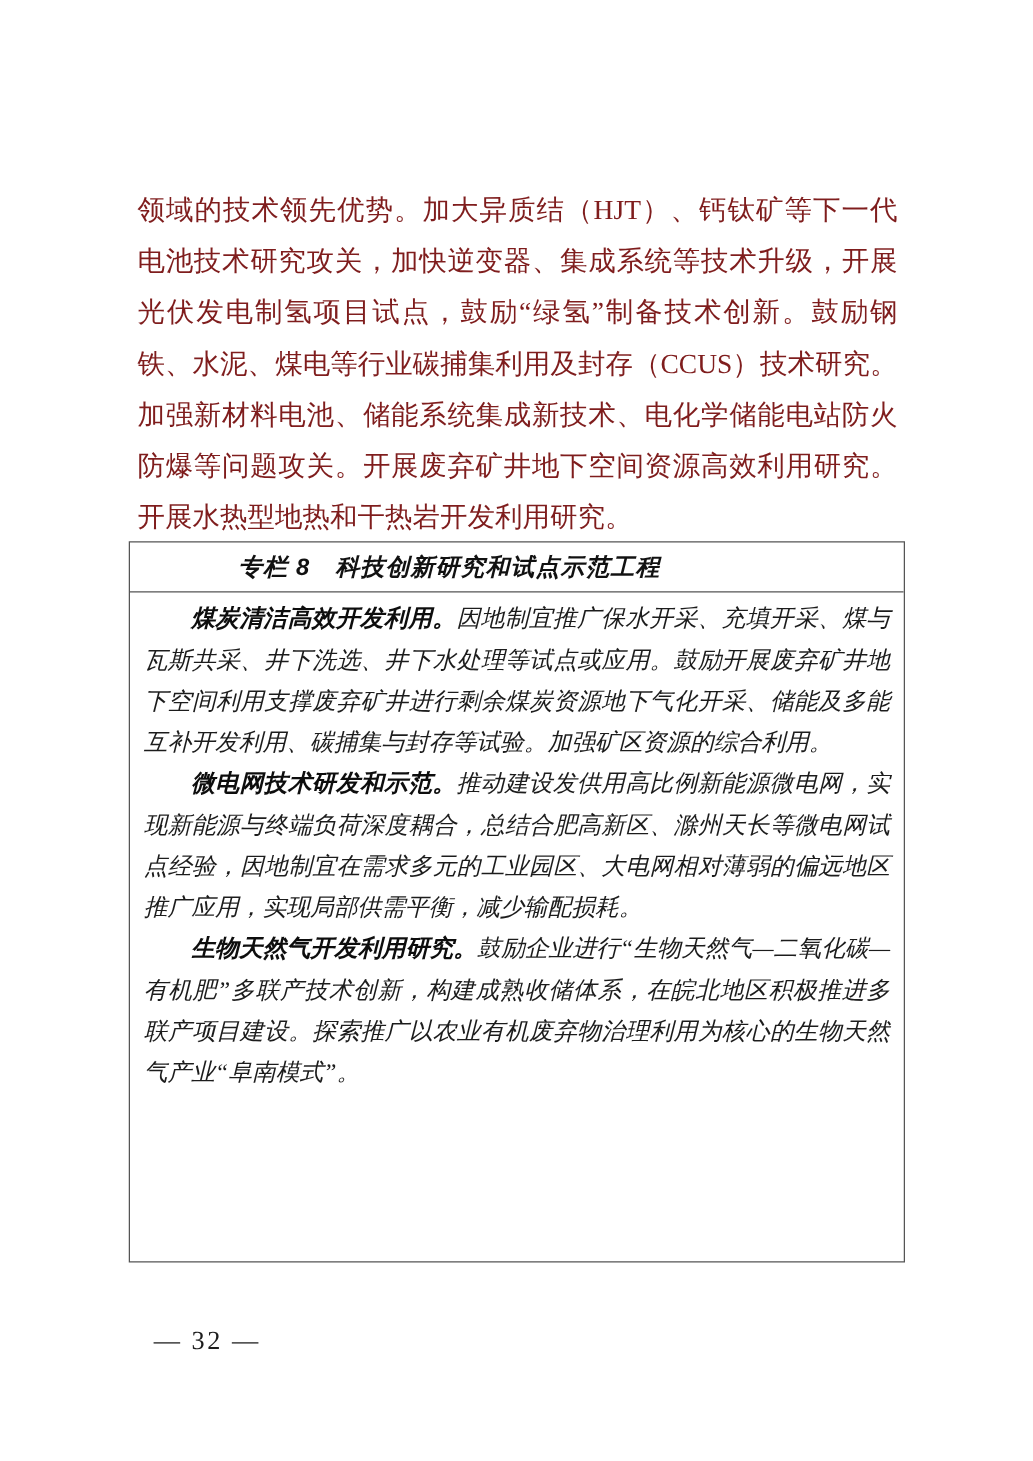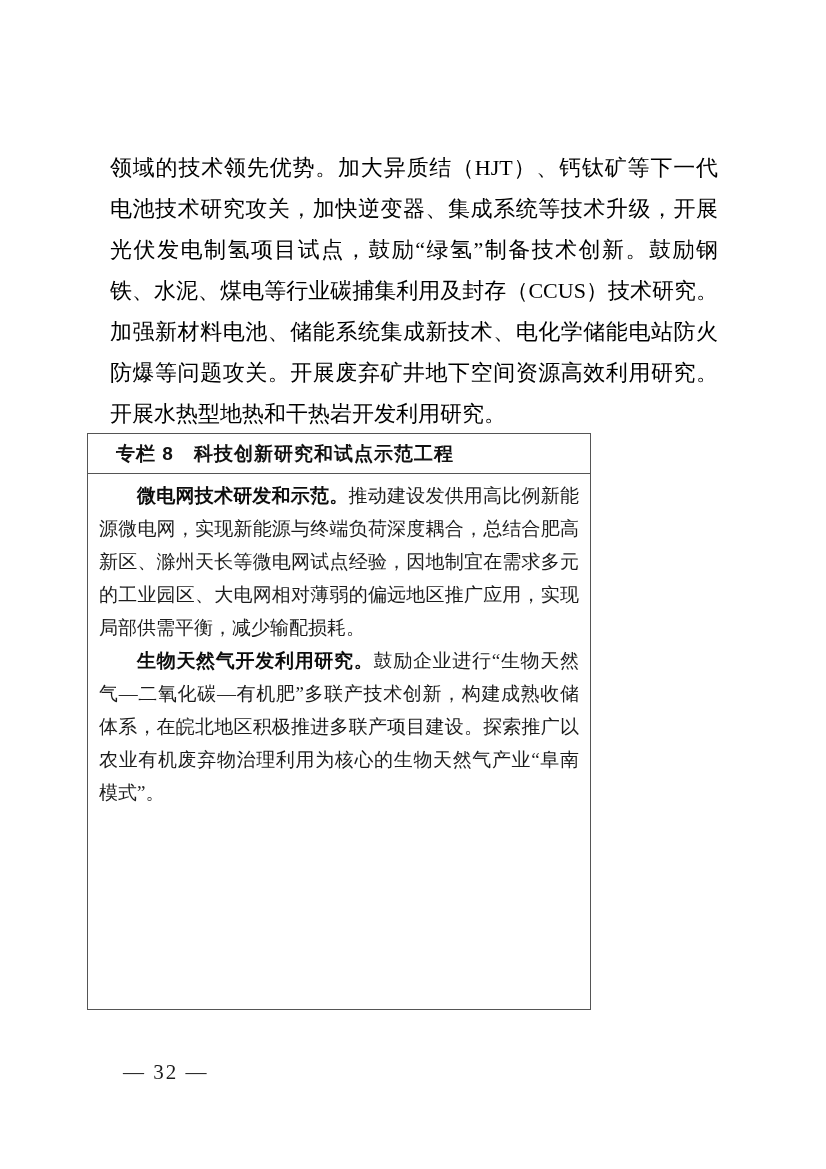--- a/index.html
+++ b/index.html
@@ -15,31 +15,32 @@
   }
   .main-paragraph {
     position: absolute;
     left: 110px;
     top: 147px;
     width: 608px;
     font-size: 22px;
     line-height: 41px;
     text-align: justify;
     text-justify: inter-ideograph;
-    color: #000000;
+    color: #7f1d1d;
   }
   .callout-box {
     position: absolute;
-    left: 87px;
+    left: 103px;
     top: 433px;
-    width: 504px;
+    width: 621px;
     height: 577px;
     border: 1px solid #555555;
     background: #ffffff;
     overflow: hidden;
+    font-style: italic;
   }
   .callout-title-row {
     height: 40px;
     border-bottom: 1px solid #555555;
     display: flex;
     align-items: center;
     justify-content: center;
     padding-right: 108px; 
   }
   .callout-title {
@@ -80,20 +81,21 @@
 
 <div class="page">
 
   <div class="main-paragraph">领域的技术领先优势。加大异质结（HJT）、钙钛矿等下一代电池技术研究攻关，加快逆变器、集成系统等技术升级，开展光伏发电制氢项目试点，鼓励“绿氢”制备技术创新。鼓励钢铁、水泥、煤电等行业碳捕集利用及封存（CCUS）技术研究。加强新材料电池、储能系统集成新技术、电化学储能电站防火防爆等问题攻关。开展废弃矿井地下空间资源高效利用研究。开展水热型地热和干热岩开发利用研究。</div>
 
   <div class="callout-box">
     <div class="callout-title-row">
       <div class="callout-title">专栏 8　科技创新研究和试点示范工程</div>
     </div>
     <div class="callout-body">
+      <p><span class="lead">煤炭清洁高效开发利用。</span><span>因地制宜推广保水开采、充填开采、煤与瓦斯共采、井下洗选、井下水处理等试点或应用。鼓励开展废弃矿井地下空间利用支撑废弃矿井进行剩余煤炭资源地下气化开采、储能及多能互补开发利用、碳捕集与封存等试验。加强矿区资源的综合利用。</span></p>
       <p><span class="lead">微电网技术研发和示范。</span><span>推动建设发供用高比例新能源微电网，实现新能源与终端负荷深度耦合，总结合肥高新区、滁州天长等微电网试点经验，因地制宜在需求多元的工业园区、大电网相对薄弱的偏远地区推广应用，实现局部供需平衡，减少输配损耗。</span></p>
       <p><span class="lead">生物天然气开发利用研究。</span><span>鼓励企业进行“生物天然气—二氧化碳—有机肥”多联产技术创新，构建成熟收储体系，在皖北地区积极推进多联产项目建设。探索推广以农业有机废弃物治理利用为核心的生物天然气产业“阜南模式”。</span></p>
     </div>
   </div>
 
   <div class="page-number">— 32 —</div>
 
 </div>
 
 </body></html>

